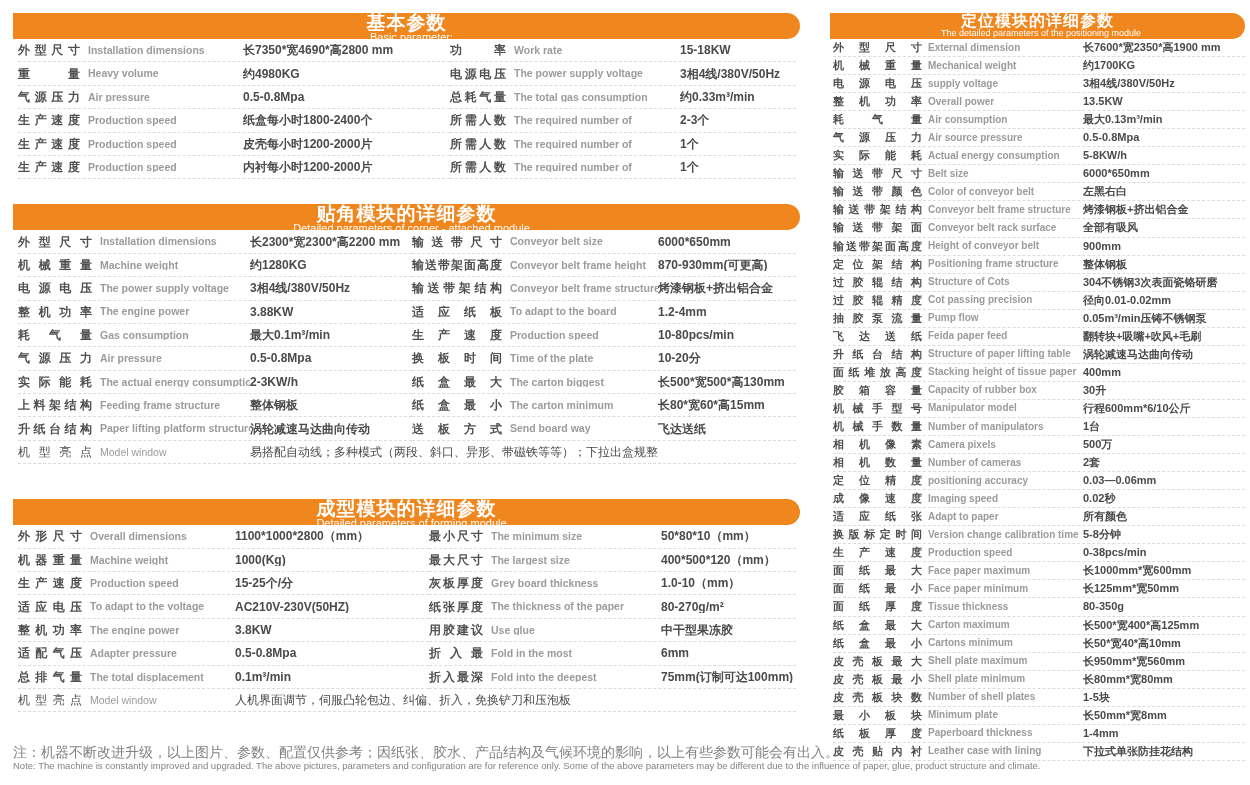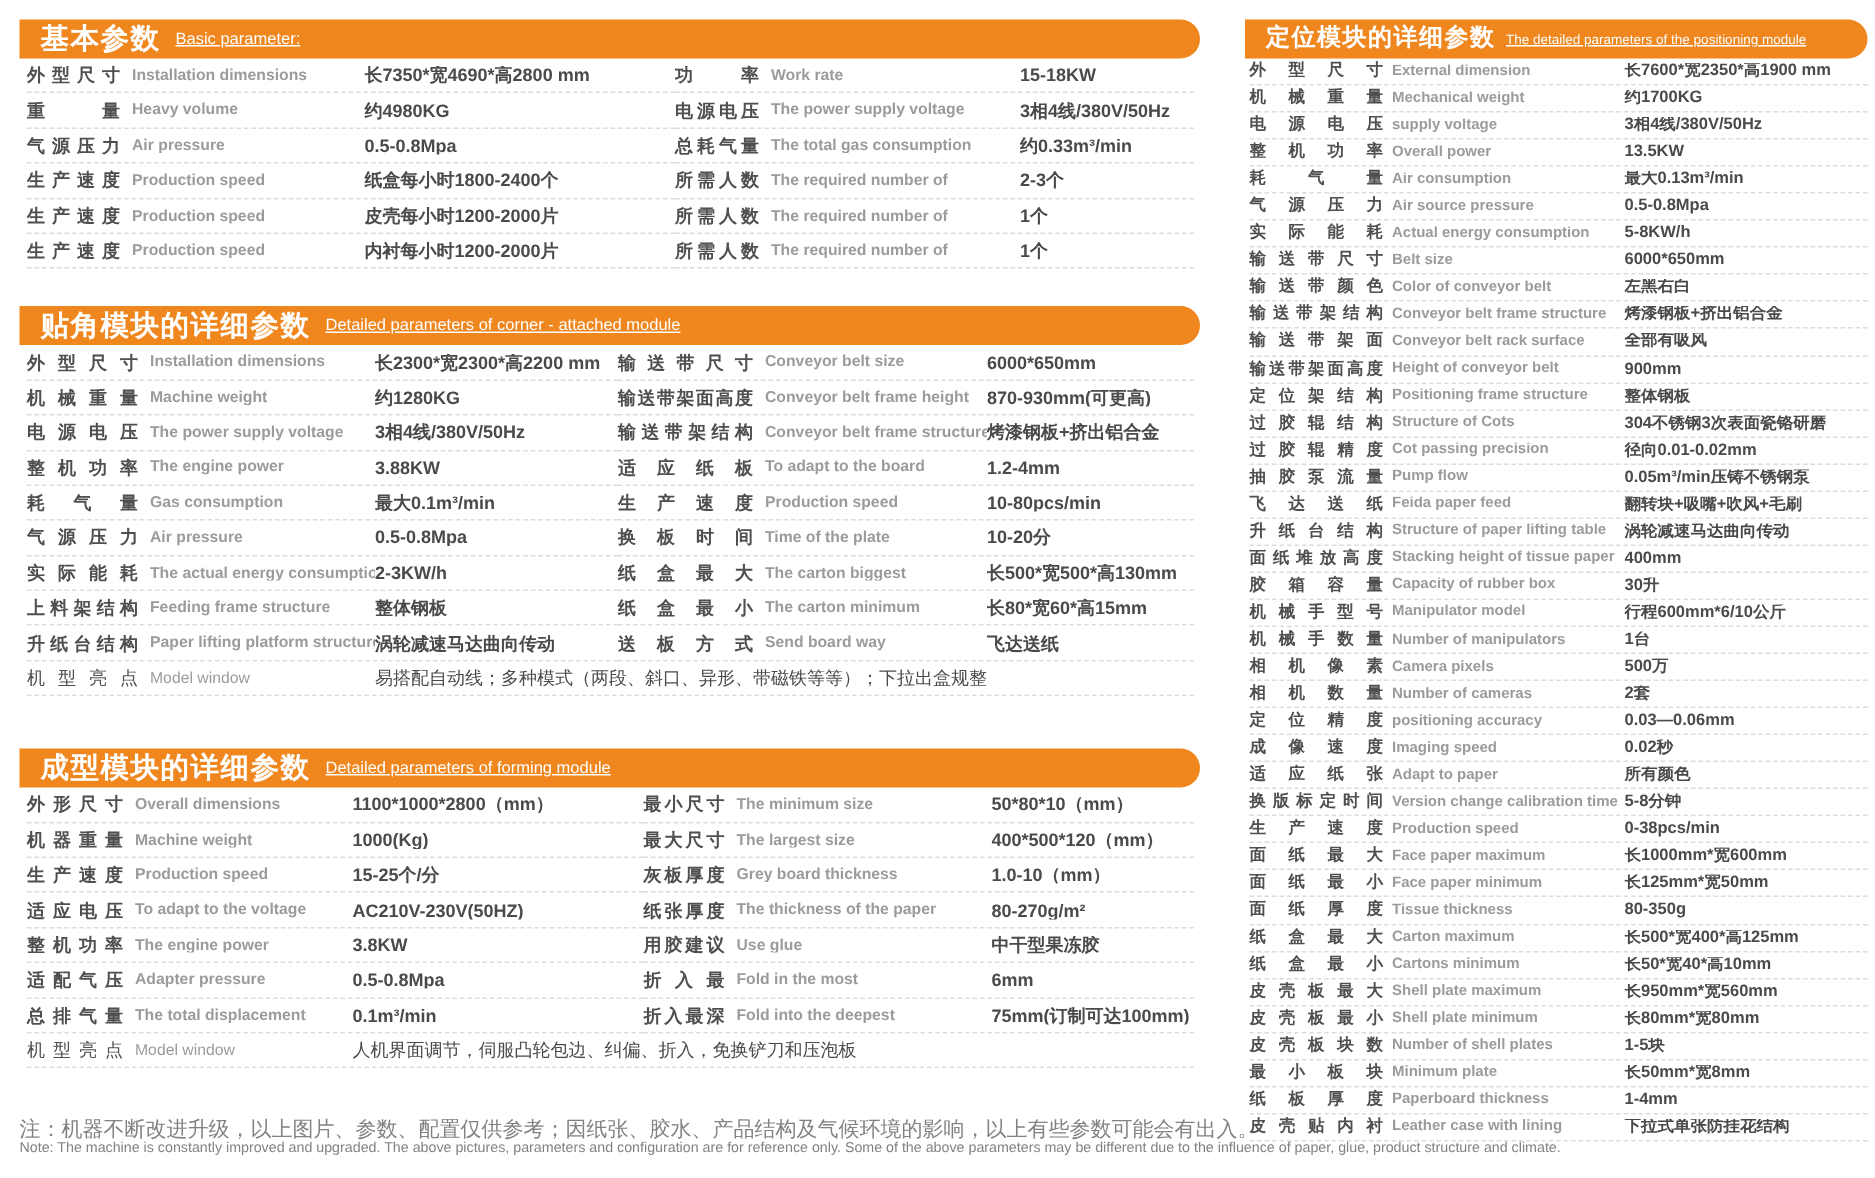--- a/index.html
+++ b/index.html
@@ -7,24 +7,24 @@
     width:1250px;height:785px;background:#ffffff;position:relative;overflow:hidden;
     font-family:"Liberation Sans","DejaVu Sans",sans-serif;
     --accent:#F0861E;
   }
   .panel{position:absolute;top:13px;}
   .left-panel{left:13px;width:787px;}
   .right-panel{left:830px;width:415px;}
 
   .sec-header{
     height:26px;background:var(--accent);border-radius:0 13px 13px 0;
-    display:flex;align-items:center;padding-left:14px;color:#fff;white-space:nowrap;
+    display:flex;align-items:center;color:#fff;white-space:nowrap;flex-direction:column;
   }
   .hcn{font-size:19px;font-weight:bold;letter-spacing:1px;line-height:1;}
-  .hen{font-size:11px;margin-left:10px;line-height:1;text-decoration:underline;}
+  .hen{font-size:11px;margin-left:10px;line-height:1;}
   .right-panel .hcn{font-size:16px;}
   .right-panel .hen{font-size:9px;margin-left:7px;}
 
   .sec-body{display:flex;padding:0 4px 0 5px;font-weight:bold;}
   .col{flex:1;min-width:0;}
   .row{
     display:flex;align-items:center;height:22.4px;
     border-bottom:1px dashed #dcdcdc;white-space:nowrap;
   }
   .cn-label{

